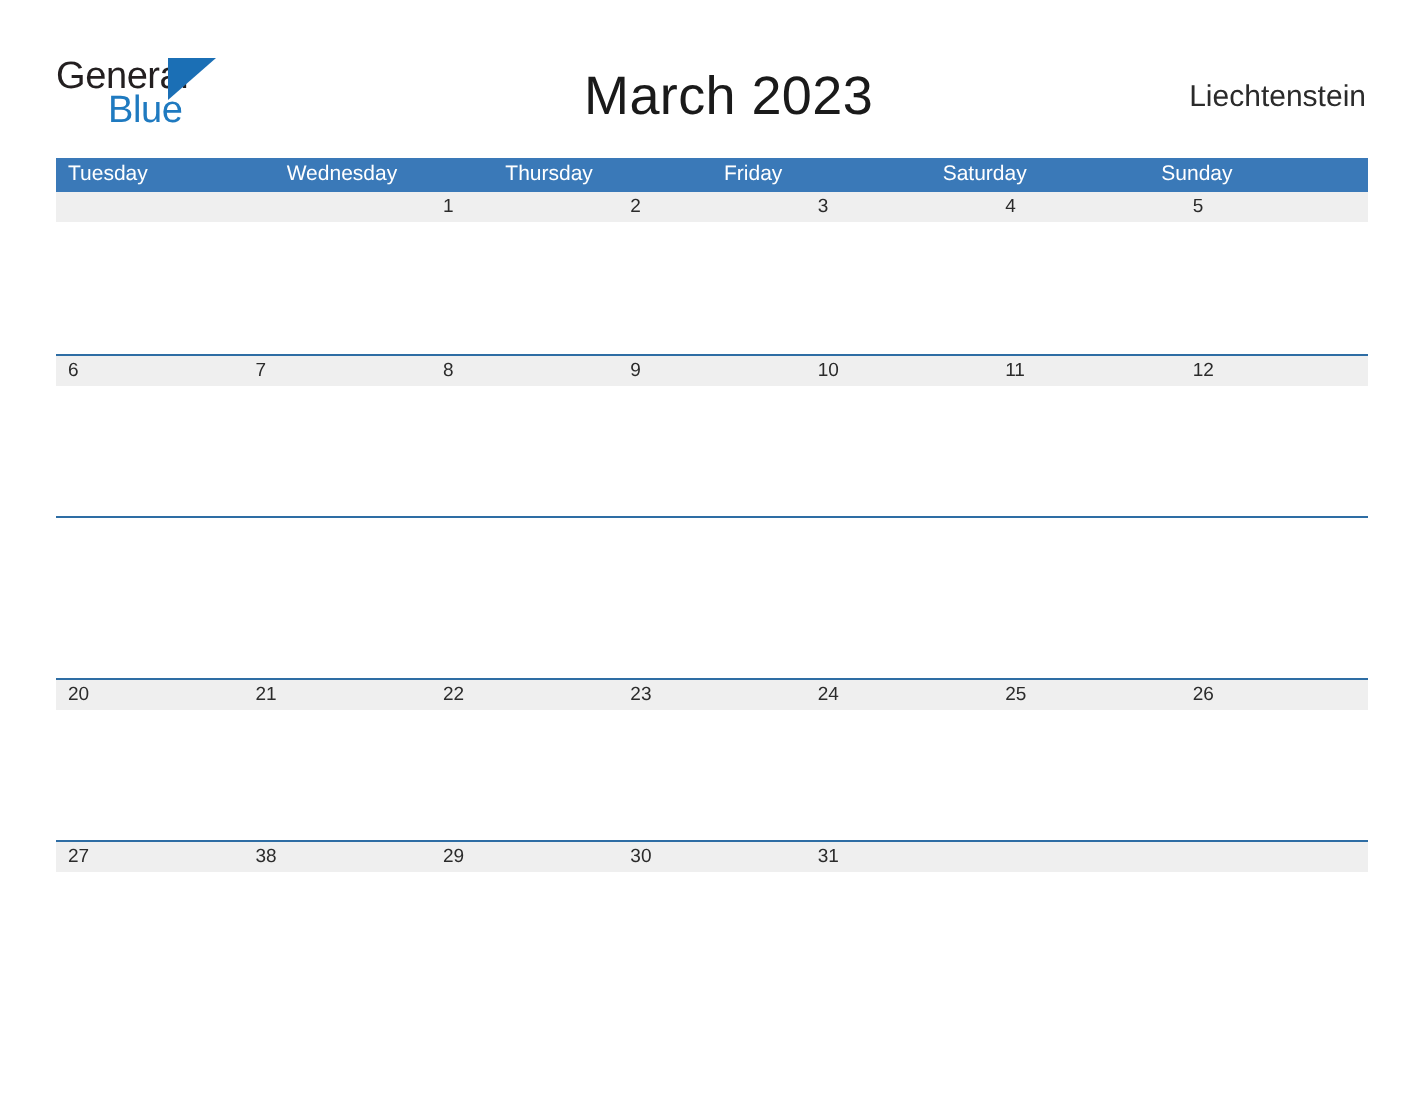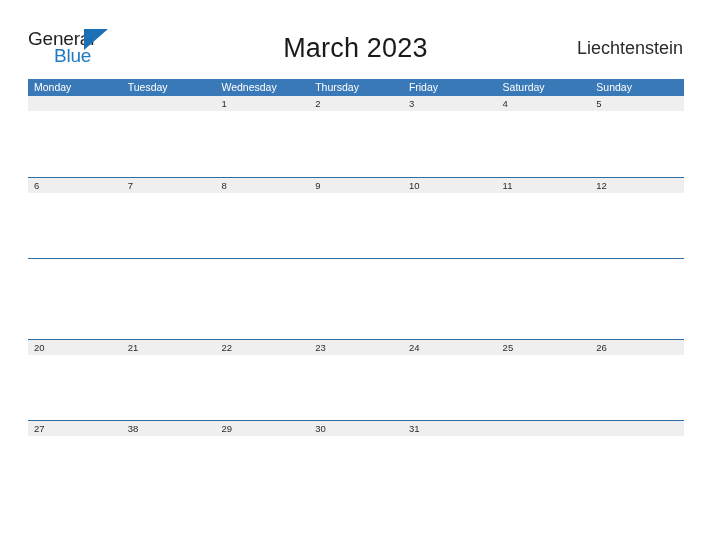--- a/index.html
+++ b/index.html
@@ -76,21 +76,21 @@
     color: #1a1a1a;
     font-weight: normal;
     letter-spacing: 0.2px;
     line-height: 34px;
     margin: 15px;
     padding-left: 10px;
   }
 
   .country {
     flex: 0 0 auto;
-    font-size: 18px;
+    font-size: 15px;
     color: #2b2b2b;
     text-align: left;
     white-space: nowrap;
     padding-right: 1px;
   }
 
   
   .calendar {
     position: absolute;
     left: 28px;
@@ -168,21 +168,20 @@
     </div>
 
     <h1 class="title">March 2023</h1>
 
     <div class="country">Liechtenstein</div>
 
   </div>
 
   <div class="calendar">
     <div class="weekday-row">
-        <div class="weekday">Monday</div>
         <div class="weekday">Tuesday</div>
         <div class="weekday">Wednesday</div>
         <div class="weekday">Thursday</div>
         <div class="weekday">Friday</div>
         <div class="weekday">Saturday</div>
         <div class="weekday">Sunday</div>
       </div>
     <div class="weeks-container">
         <div class="week-row">
           <div class="numbers">

